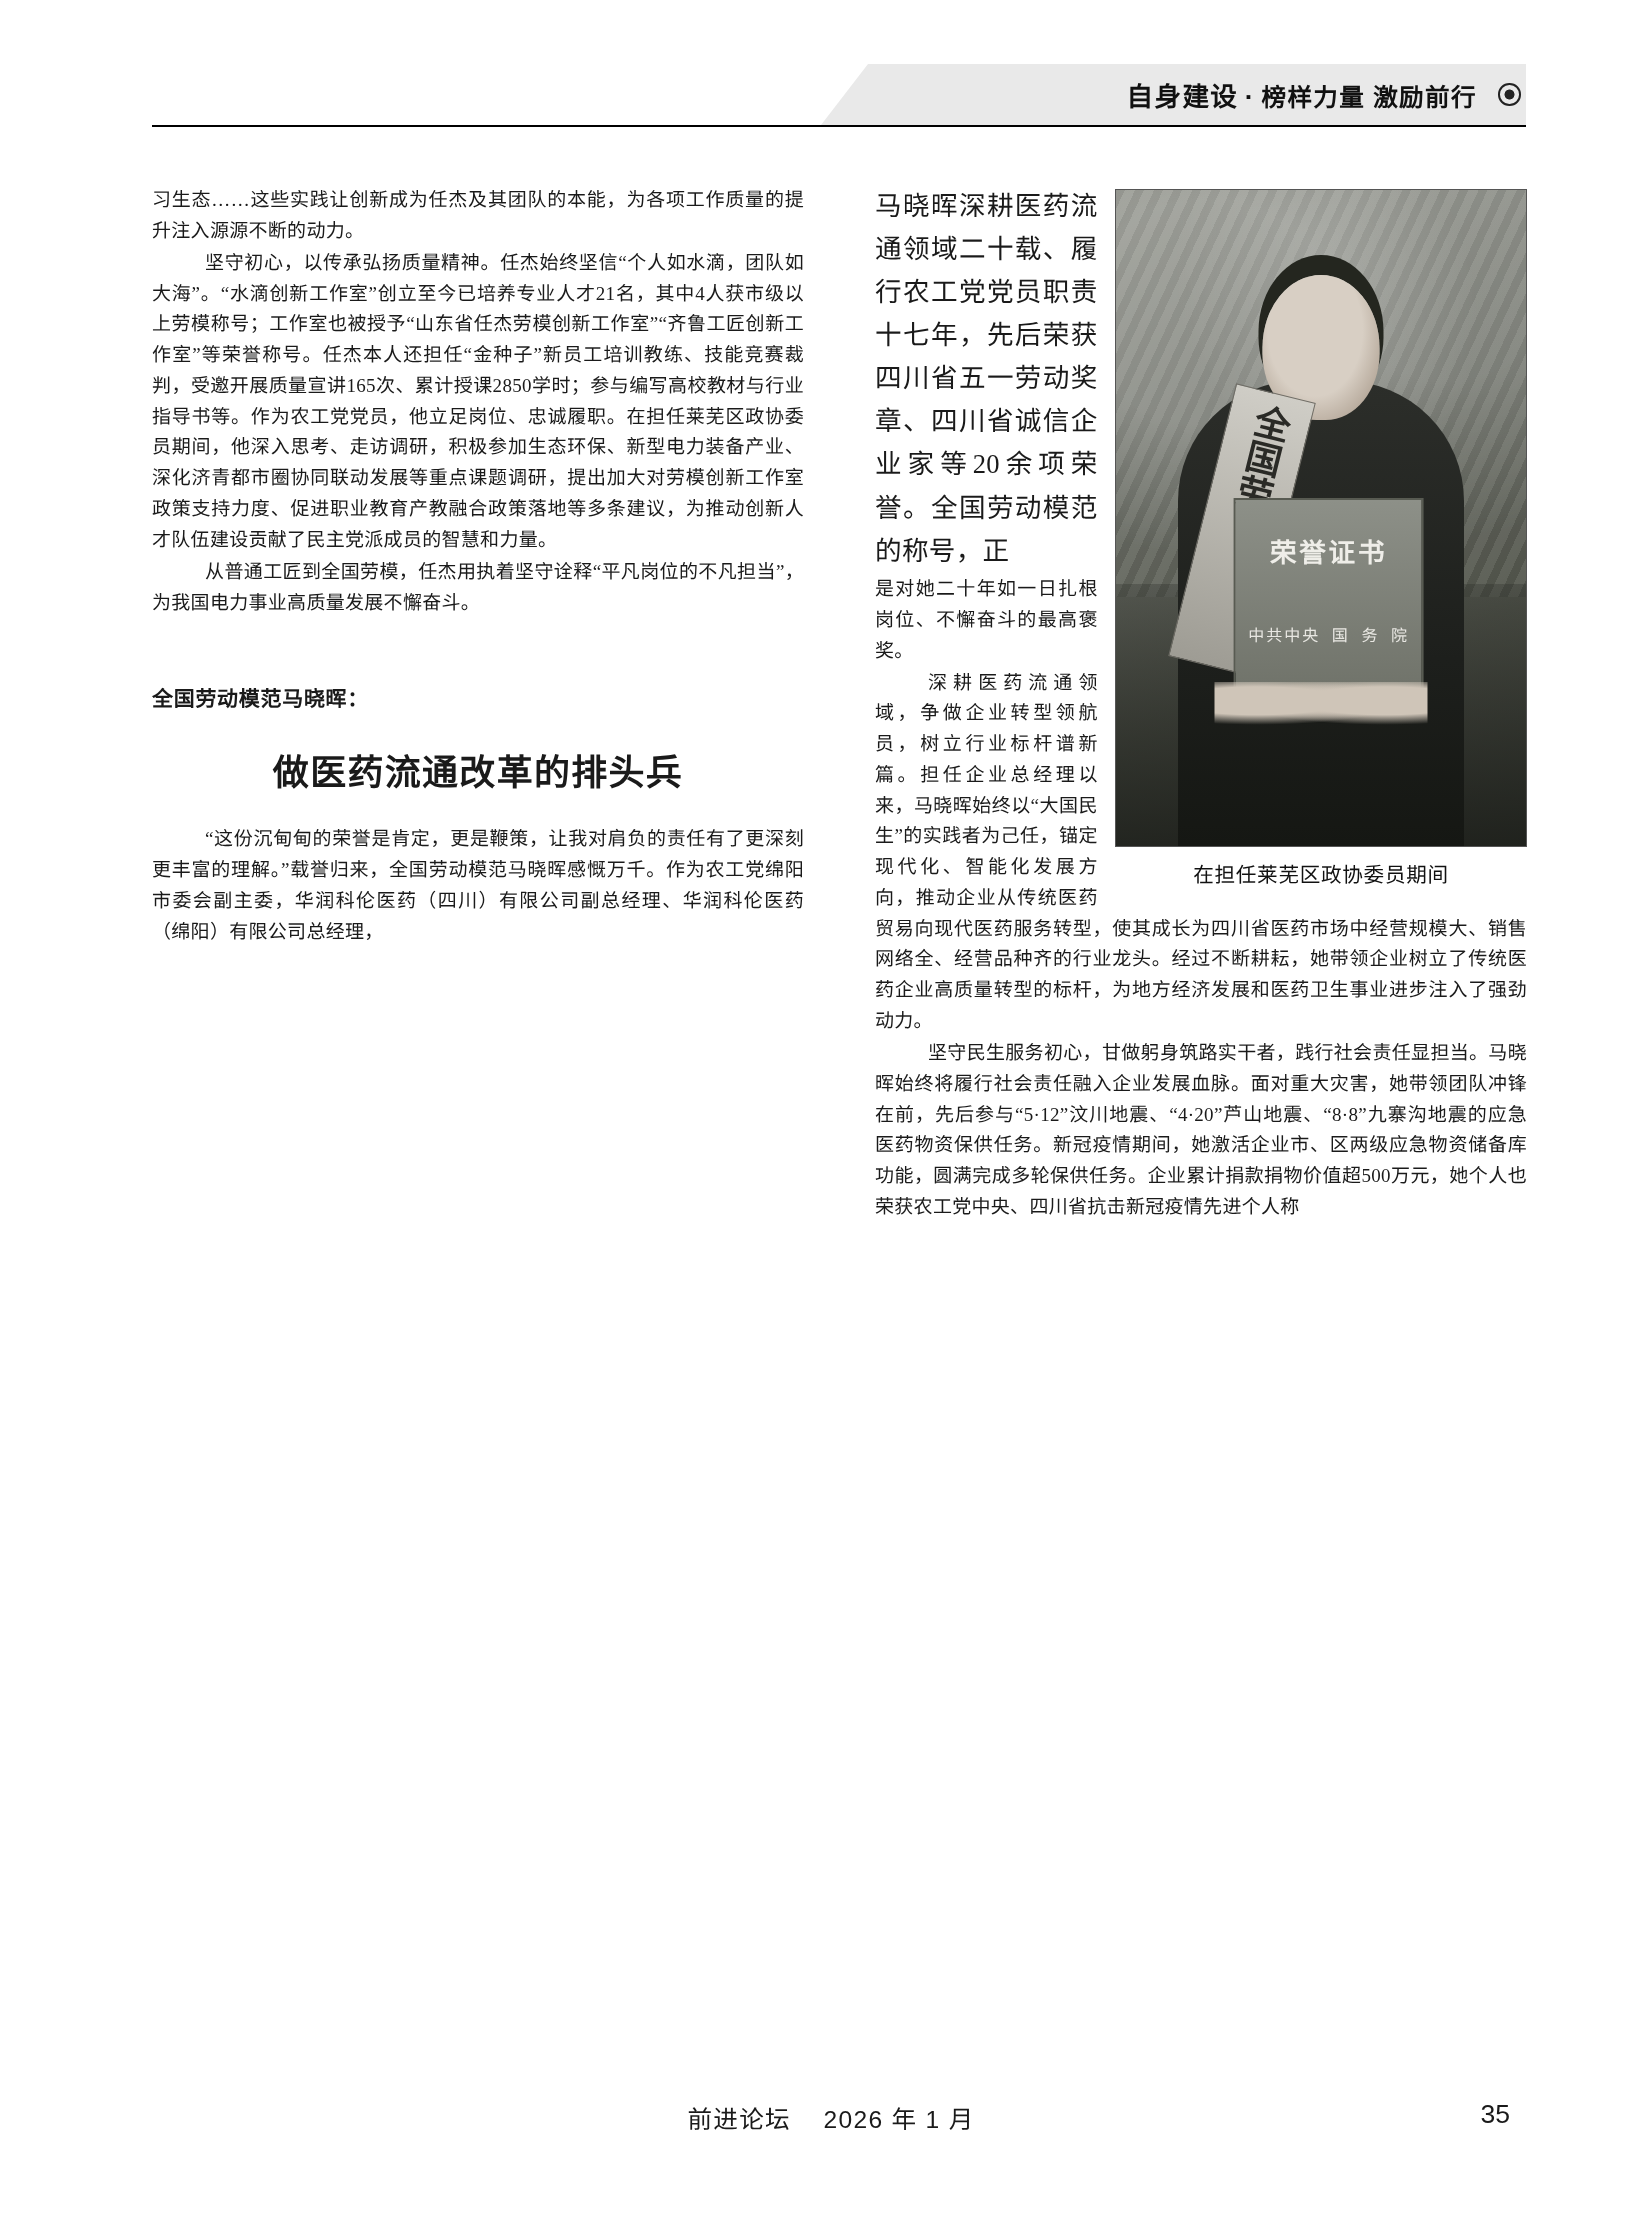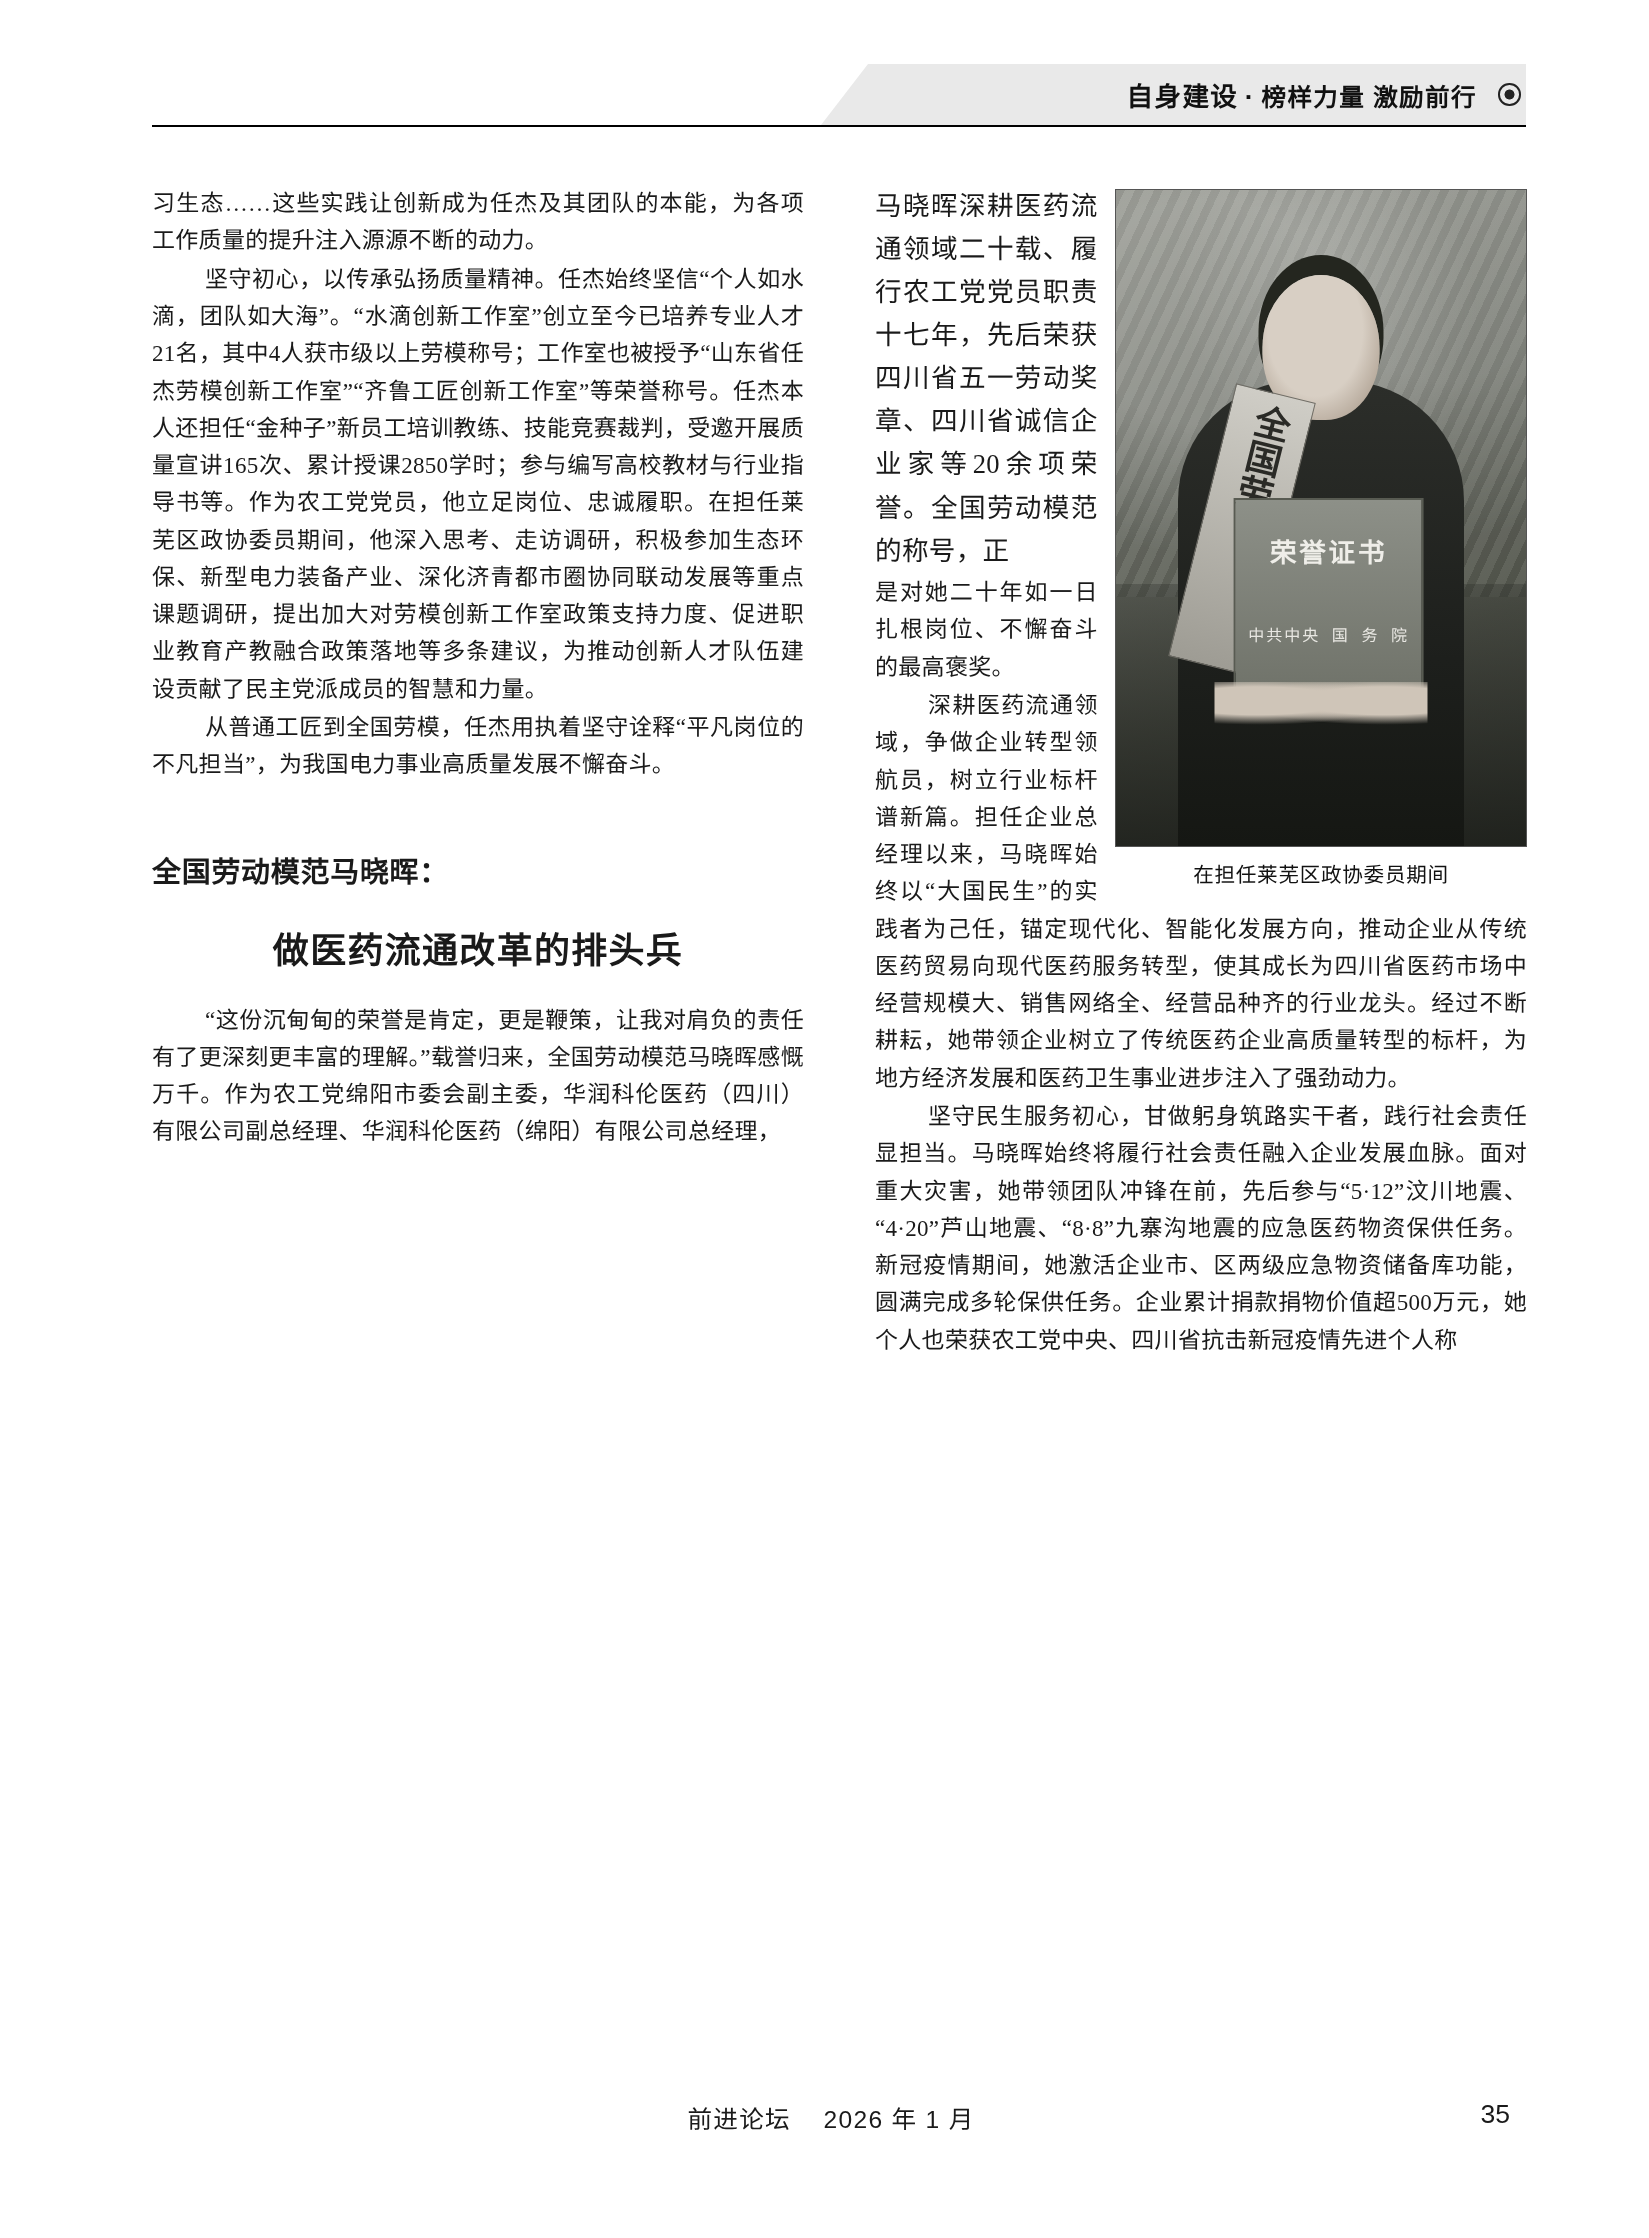--- a/index.html
+++ b/index.html
@@ -98,38 +98,38 @@
   }
   .col {
     position: absolute;
     top: 0;
     width: 652px;
   }
   .col-left { left: 0; }
   .col-right { left: 723px; }
 
   p.body {
-    font-size: 23px;
+    font-size: 19px;
     line-height: 1.62;
     margin: 0 0 1.3px 0;
     text-align: justify;
     text-justify: inter-ideograph;
     letter-spacing: 0.3px;
   }
   p.indent { text-indent: 53px; }
 
   
   .headline-block {
     margin-top: 64px;
     margin-bottom: 29px;
   }
   .kicker {
     font-family: "Liberation Sans", "DejaVu Sans", sans-serif;
     font-weight: bold;
-    font-size: 29px;
+    font-size: 21px;
     letter-spacing: 0.7px;
     margin-bottom: 31px;
   }
   .headline {
     font-family: "Liberation Sans", "DejaVu Sans", sans-serif;
     font-weight: bold;
     font-size: 36px;
     letter-spacing: 1.3px;
     text-align: center;
     margin-bottom: 6.6px;

